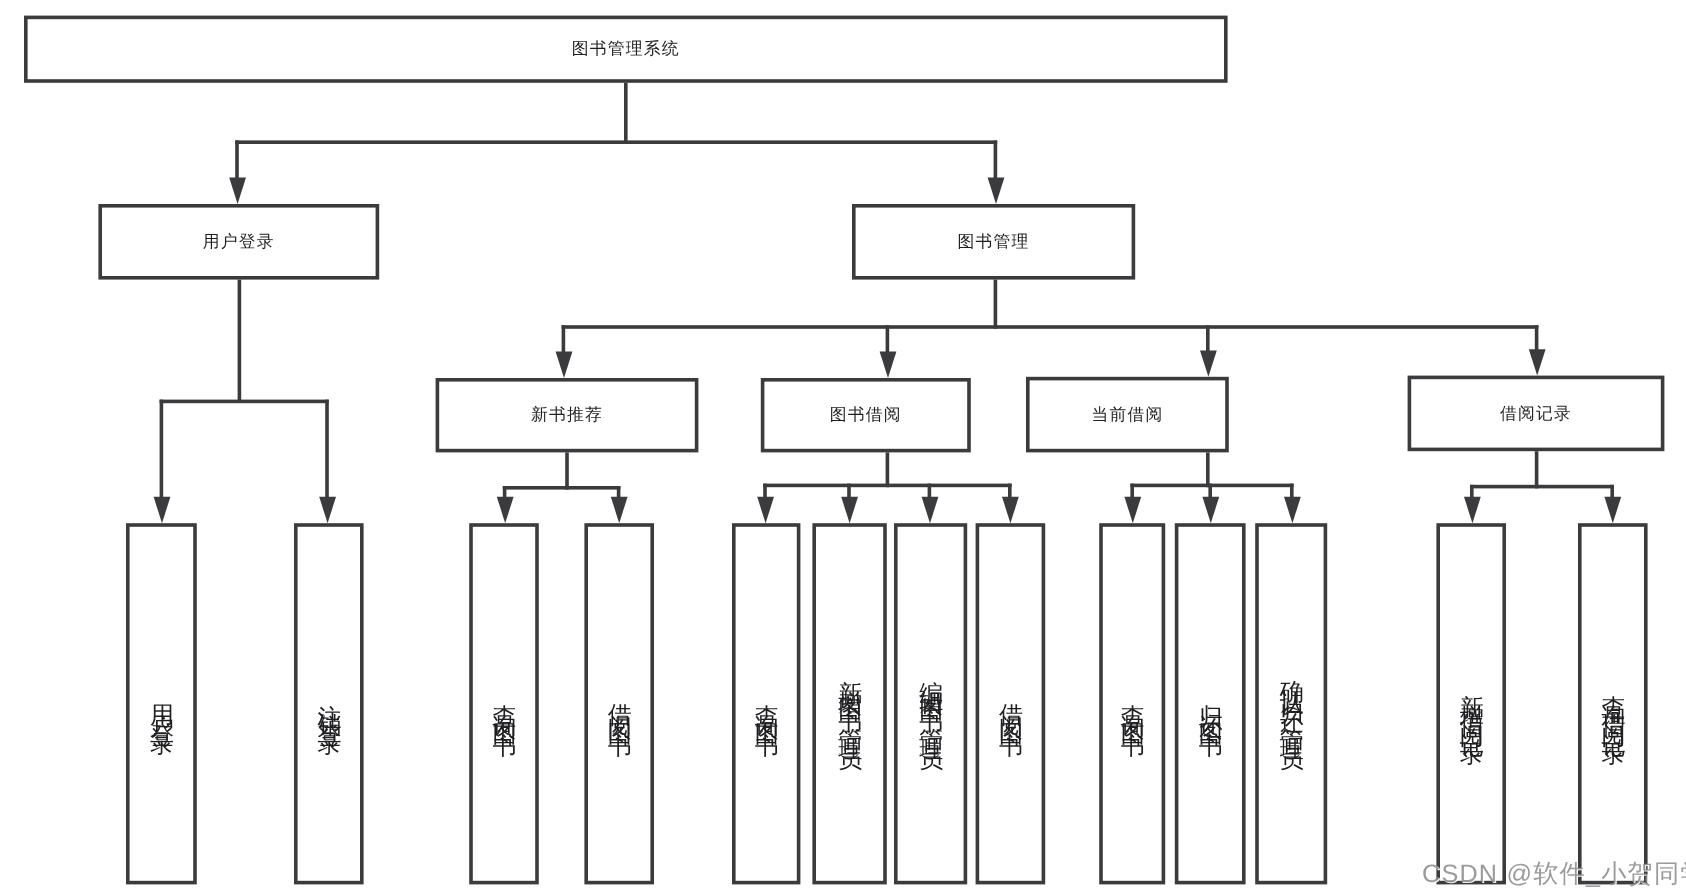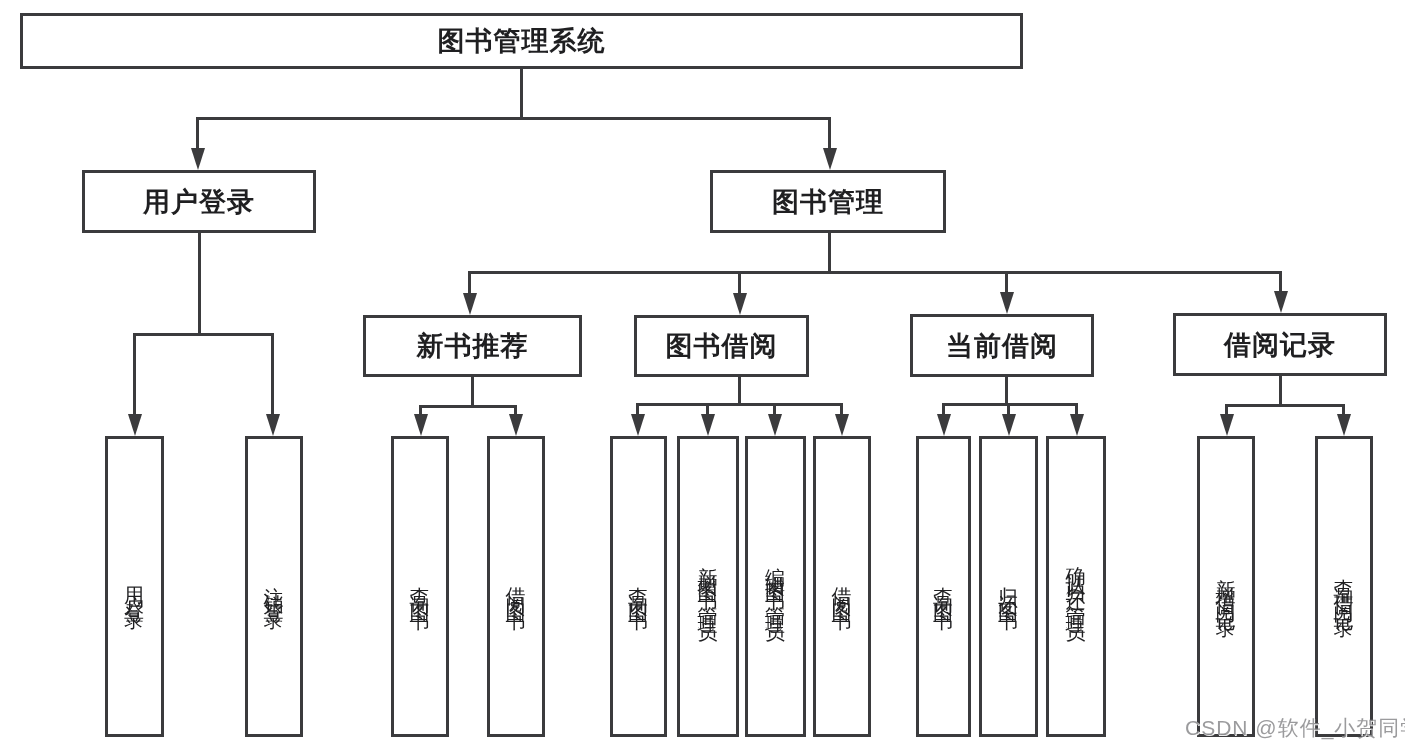--- a/index.html
+++ b/index.html
@@ -5,21 +5,21 @@
   html, body { margin:0; padding:0; background:#ffffff; }
   .canvas {
     position:relative; width:1405px; height:747px; background:#ffffff;
     font-family:"Liberation Sans", sans-serif; overflow:hidden;
   }
   .box {
     position:absolute; box-sizing:border-box;
     border:3px solid #3b3b3d; background:#ffffff; color:#1f1f21;
     display:flex; align-items:center; justify-content:center;
   }
-  .hbox { font-size:27px; letter-spacing:1px;font-weight:bold; }
+  .hbox { font-size:14px; letter-spacing:1px; }
   .vtext {
     writing-mode:vertical-rl; text-orientation:mixed;
     font-size:20px; letter-spacing:8px; line-height:1; white-space:nowrap;
   }
   .ln { position:absolute; background:#3b3b3d; }
   .arrow {
     position:absolute; width:0; height:0;
     border-left:7px solid transparent; border-right:7px solid transparent;
     border-top:22px solid #3b3b3d;
   }
@@ -45,21 +45,21 @@
   <div class="box hbox" style="left:363px;top:315px;width:219px;height:62px">
     <span>新书推荐</span>
   </div>
 
   <div class="box hbox" style="left:710px;top:170px;width:236px;height:63px">
     <span>图书管理</span>
   </div>
   <div class="box hbox" style="left:634px;top:315px;width:175px;height:62px">
     <span>图书借阅</span>
   </div>
-  <div class="box hbox" style="left:910px;top:314px;width:184px;height:63px">
+  <div class="box hbox" style="left:855px;top:314px;width:169px;height:63px">
     <span>当前借阅</span>
   </div>
   <div class="box hbox" style="left:1173px;top:313px;width:214px;height:63px">
     <span>借阅记录</span>
   </div>
 
   <div class="box" style="left:105px;top:436px;width:59px;height:301px">
     <span class="vtext">用户登录</span>
   </div>
   <div class="box" style="left:245px;top:436px;width:58px;height:301px">

